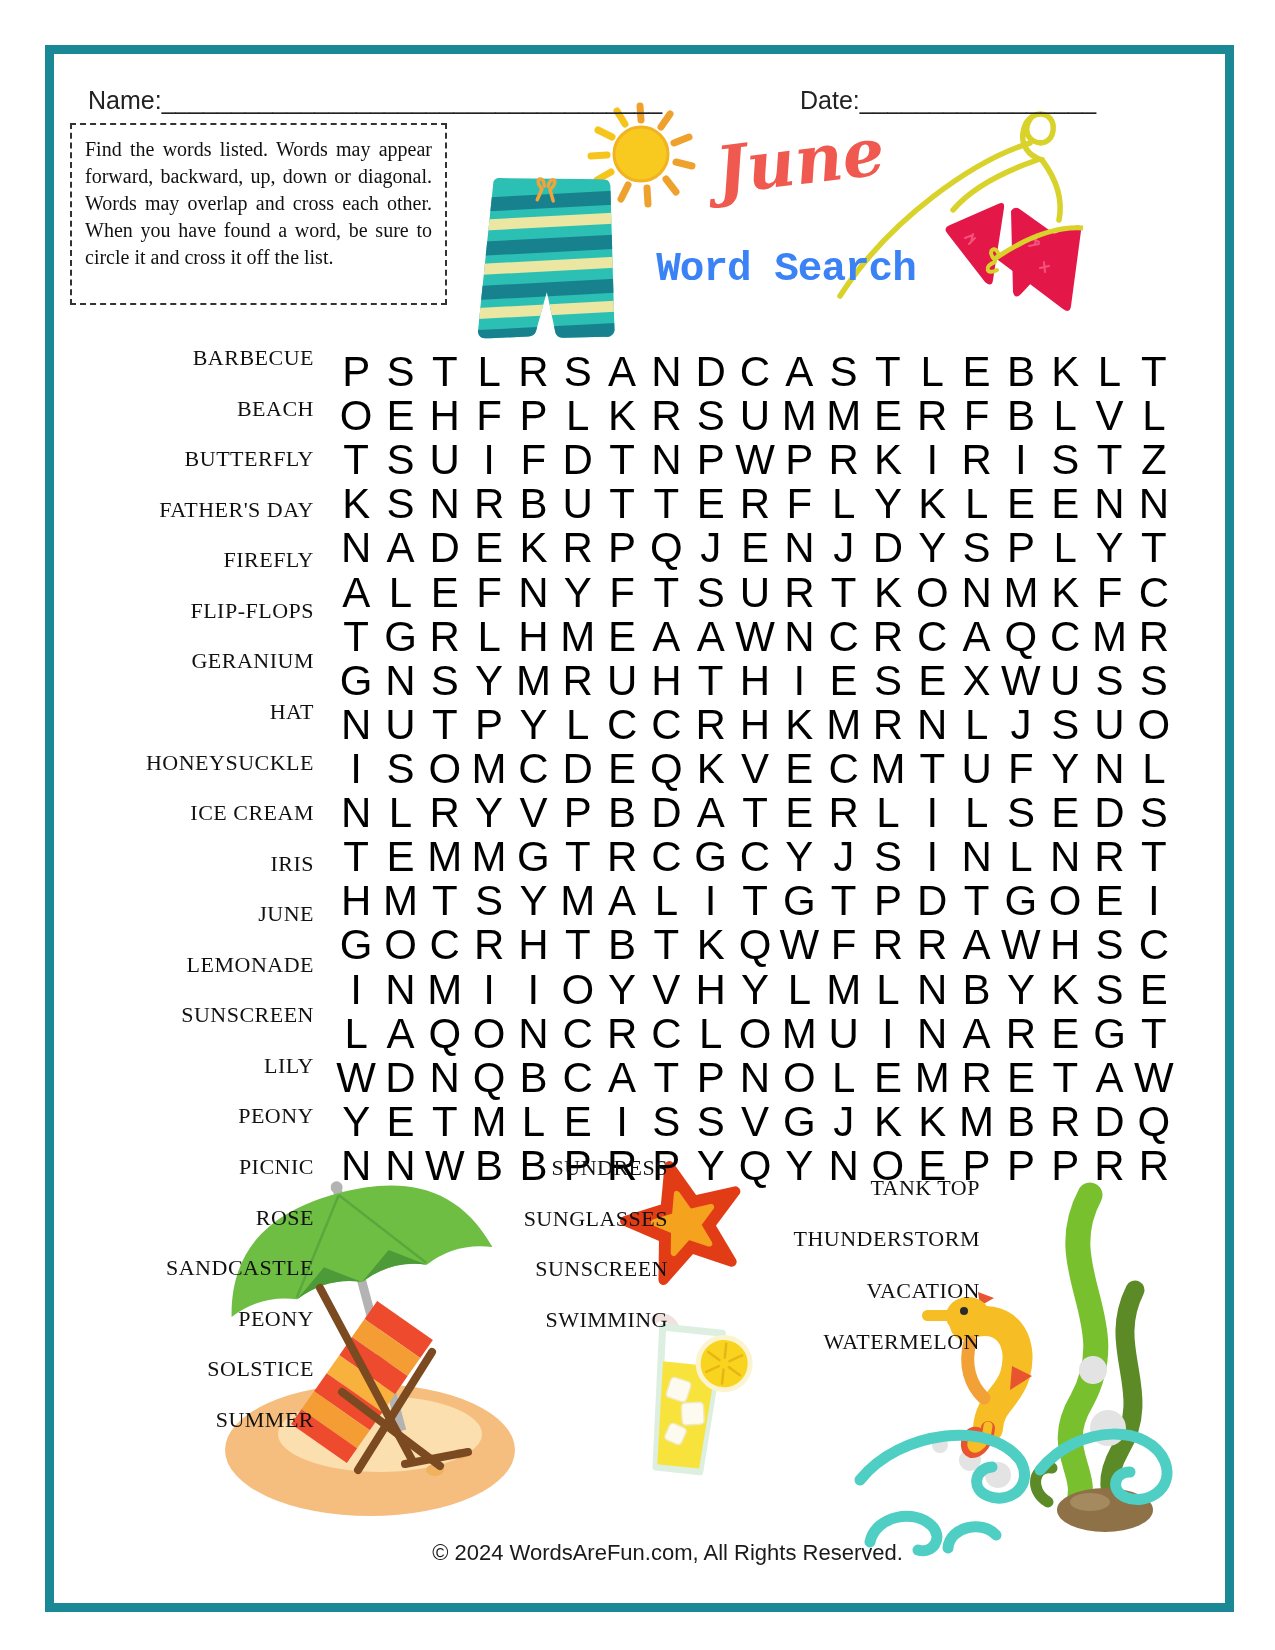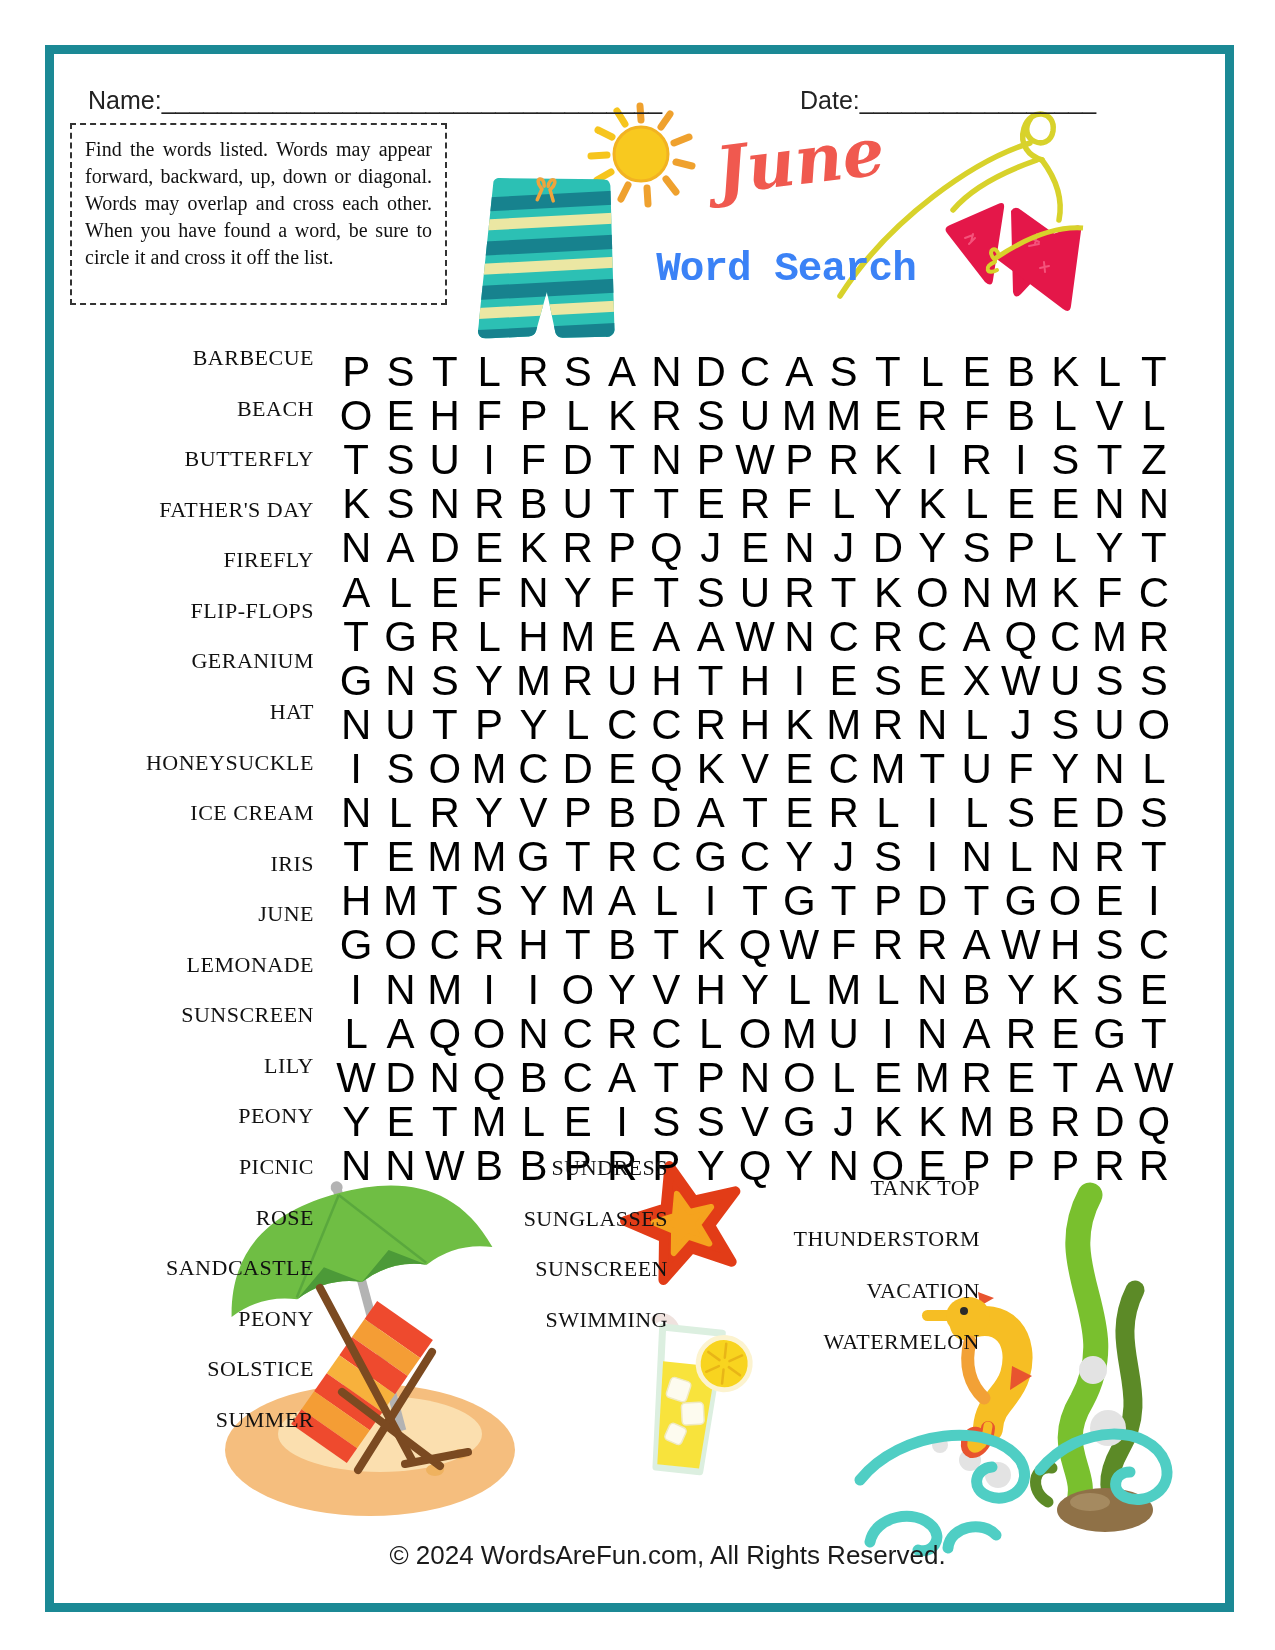--- a/index.html
+++ b/index.html
@@ -24,21 +24,21 @@
       text-align:right;z-index:3;}
   #word-col-left{left:62px;top:346px;width:252px;height:1086px;}
   #word-col-mid{left:438px;top:1156px;width:230px;height:176px;}
   #word-col-right{left:745px;top:1176px;width:235px;height:178px;}
   .wl-item{font-size:22px;line-height:24px;letter-spacing:.5px;}
   #grid{position:absolute;left:334px;top:350px;width:842px;height:838px;
       display:grid;grid-template-columns:repeat(19,1fr);grid-template-rows:repeat(19,1fr);
       font-family:"Liberation Sans",sans-serif;font-size:42px;color:#000;z-index:2;}
   #grid span{display:flex;align-items:center;justify-content:center;line-height:1;}
   #copyright{position:absolute;left:60px;right:0;top:1540px;text-align:center;
-      font-family:"Liberation Sans",sans-serif;font-size:26px;color:#1a1a1a;z-index:3;}
+      font-family:"Liberation Sans",sans-serif;font-size:22px;color:#1a1a1a;z-index:3;}
   .deco{position:absolute;z-index:1;}
 </style>
 </head>
 <body>
 
 <div id="page">
 
   <div class="frame"></div>
 
   <div class="fill-row" id="name-row"><span>Name:</span><span class="line">____________________________________</span></div>

